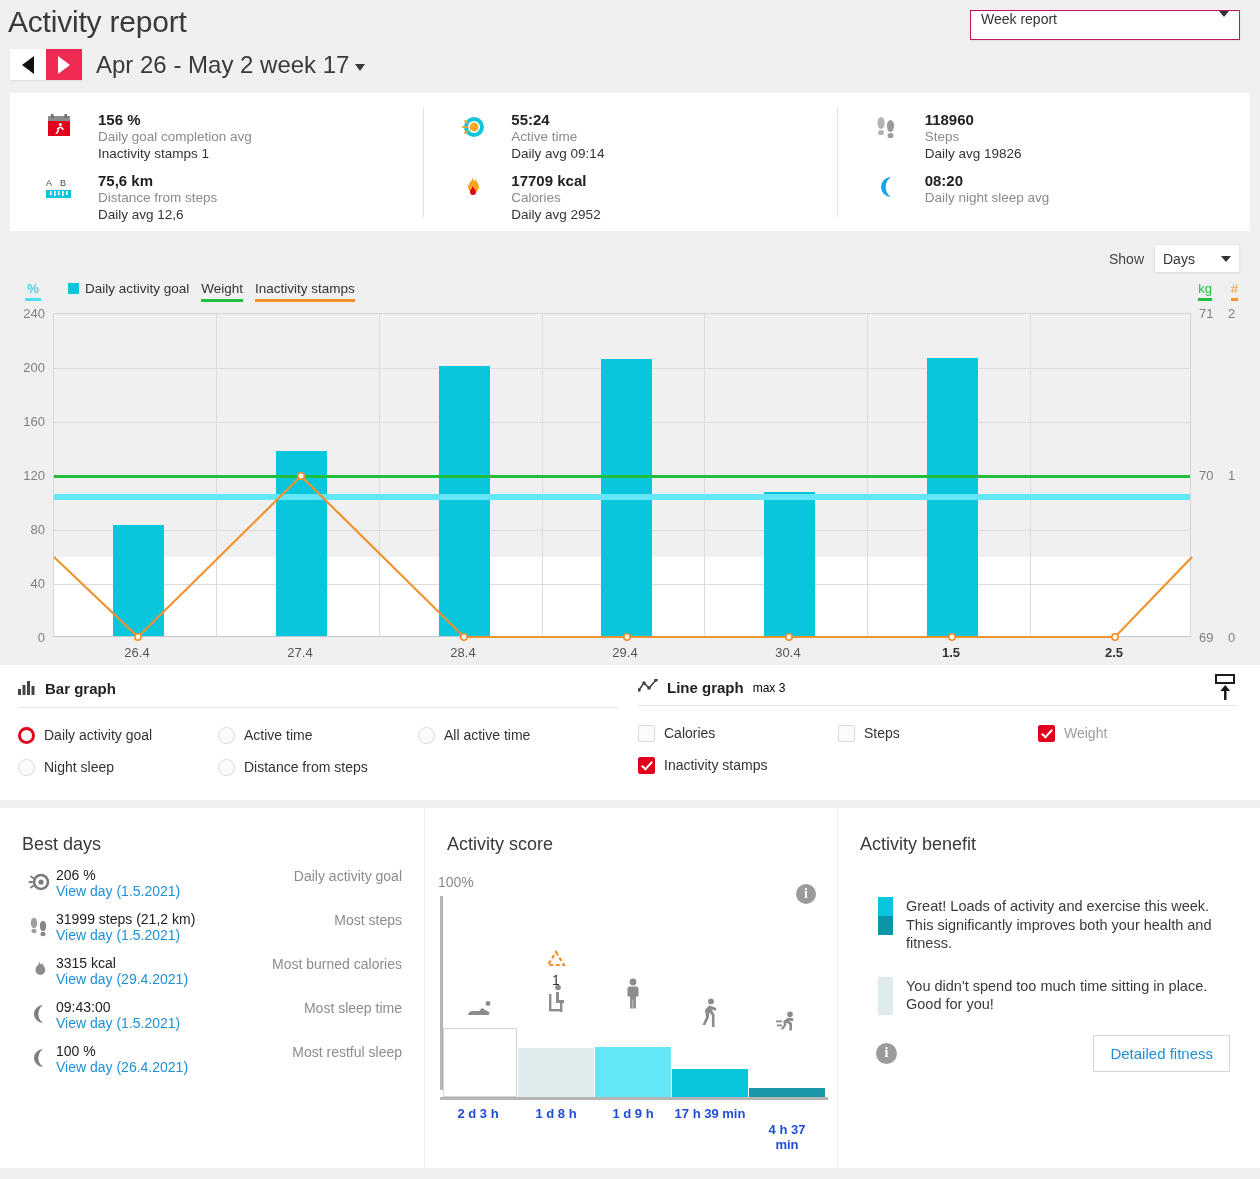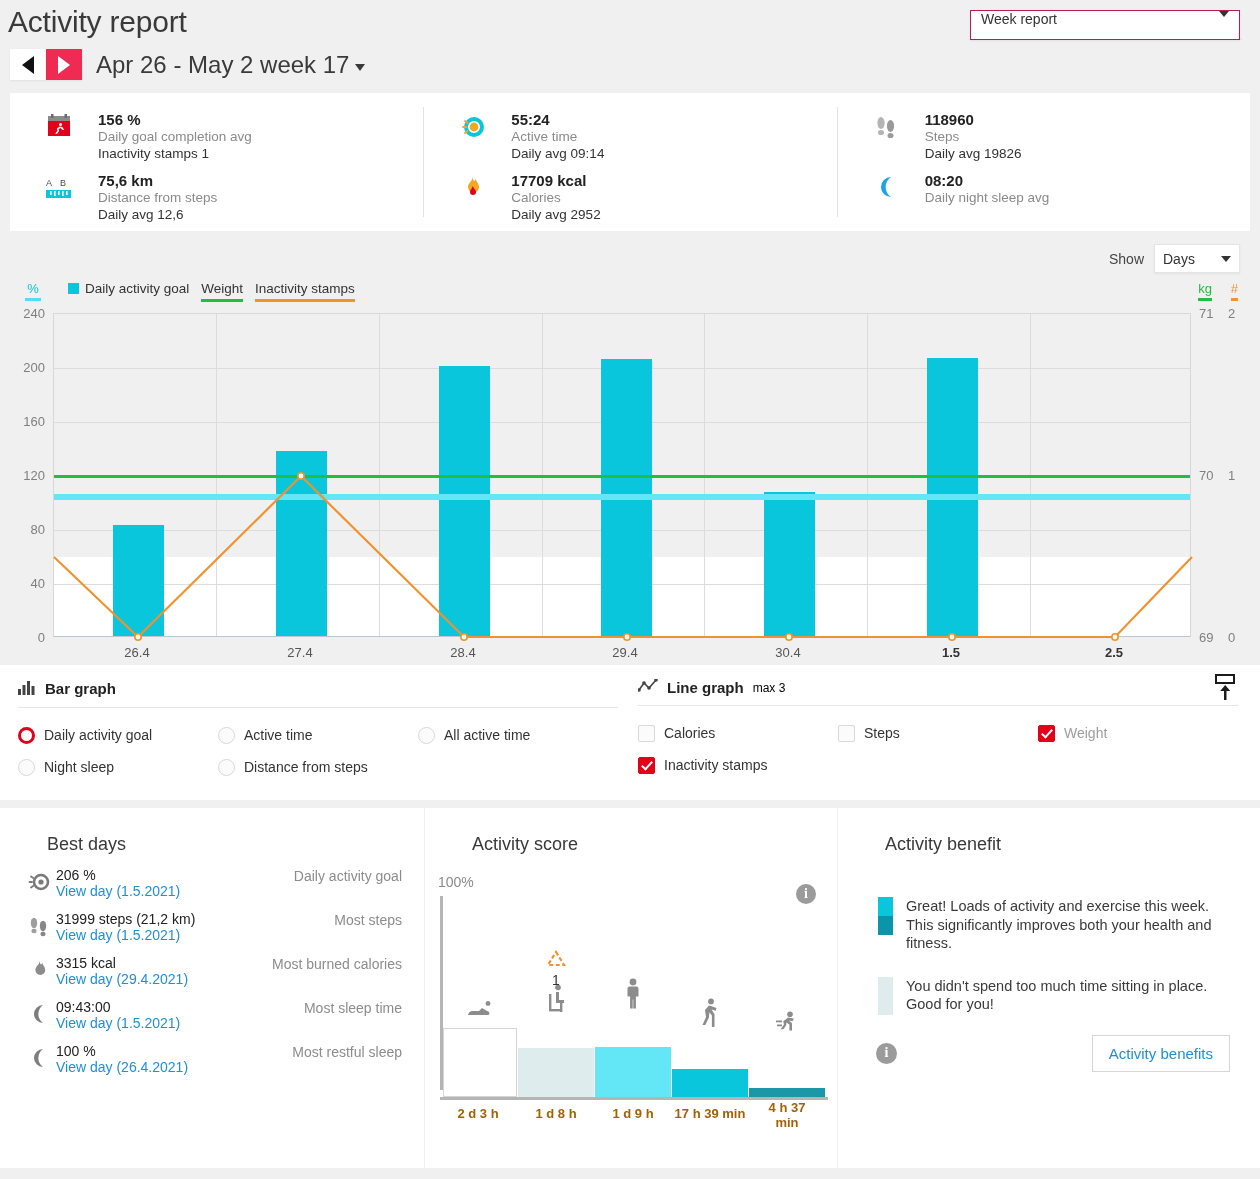--- a/index.html
+++ b/index.html
@@ -137,37 +137,37 @@
   }
   .opt.dim { color:#9d9d9d; }
   .export-ico { position:absolute; right:22px; top:8px; cursor:pointer; }
 
   
   .panels { position:absolute; left:0; top:808px; width:1260px; height:360px; }
   .panel { position:absolute; top:0; background:#fff; height:360px; }
   .p1 { left:0; width:424px; }
   .p2 { left:425px; width:412px; }
   .p3 { left:838px; width:422px; }
-  .p-title { font-size:18px; color:#3a3a3a; padding:26px 0 6px 22px;margin-left:25px; }
+  .p-title { font-size:18px; color:#3a3a3a; padding:26px 0 6px 22px; }
 
   .bd-row { display:flex; align-items:flex-start; padding:6px 22px 6px 22px; }
   .bd-ico { width:34px; flex:none; color:#7a7a7a; display:flex; justify-content:center; padding-top:4px; }
   .bd-mid { flex:1; }
   .bd-val { font-size:14px; color:#222; }
   .bd-link { font-size:14px; color:#1f8fd6; cursor:pointer; }
   .bd-right { font-size:14px; color:#8c8c8c; padding-top:1px; white-space:nowrap; }
 
   
   .as-100 { position:absolute; left:438px; top:874px; font-size:14px; color:#8a8a8a; }
   .as-info { position:absolute; left:796px; top:884px; width:20px;height:20px;border-radius:50%;background:#9b9b9b;color:#fff;font-size:14px;font-weight:bold;display:flex;align-items:center;justify-content:center;font-family:"Liberation Serif",serif; cursor:pointer;}
   .as-plot { position:absolute; left:440px; top:896px; width:388px; height:204px; }
   .as-axis-y { position:absolute; left:0; top:0; width:3px; height:194px; background:#b5b5b5; }
   .as-axis-x { position:absolute; left:0; bottom:0; height:3px; width:388px; background:#b5b5b5; }
   .as-bar { position:absolute; bottom:3px; }
-  .as-lbl { position:absolute; font-size:13px; font-weight:bold; color:#a16207; text-align:center; transform:translateX(-50%); }
+  .as-lbl { position:absolute; font-size:13px; font-weight:bold; color:#1d4ed8; text-align:center; transform:translateX(-50%); }
   .as-ico { position:absolute; transform:translateX(-50%); color:#8c8c8c; }
   .as-badge { position:absolute; transform:translateX(-50%); text-align:center; }
   .as-badge-num { font-size:14px; color:#333; }
 
   
   .ab-row { display:flex; gap:13px; padding:4px 26px 4px 40px; }
   .ab-bar { width:15px; flex:none; }
   .ab-txt { font-size:14.5px; color:#3a3a3a; line-height:1.28; }
   .ab-foot { display:flex; align-items:center; justify-content:space-between; padding:16px 30px 0 38px; }
   .ab-info { width:21px;height:21px;border-radius:50%;background:#9b9b9b;color:#fff;font-size:14px;font-weight:bold;display:flex;align-items:center;justify-content:center;font-family:"Liberation Serif",serif;cursor:pointer;}
@@ -587,21 +587,21 @@
     <div style="height:16px"></div>
     <div class="ab-row">
       <div class="ab-bar">
         <div style="height:38px;background:#dfeced"></div>
       </div>
       <div class="ab-txt">You didn't spend too much time sitting in place. Good for you!</div>
     </div>
 
     <div class="ab-foot">
       <div class="ab-info">i</div>
-      <button class="ab-btn">Activity benefits</button>
+      <button class="ab-btn">Detailed fitness</button>
     </div>
   </div>
 
 </div>
 
 <div class="as-100">100%</div>
 <div class="as-info">i</div>
 
 <div class="as-plot">
   <div class="as-axis-y"></div>
@@ -653,14 +653,14 @@
     <svg width="22" height="18" viewBox="0 0 22 18">
       <path d="M11 2l8 13H3z" fill="none" stroke="#f0922d" stroke-width="2.2" stroke-dasharray="4 2.5"></path>
     </svg>
     <div class="as-badge-num">1</div>
   </div>
 
   <div class="as-lbl" style="left:38px;  top:210px">2 d 3 h</div>
   <div class="as-lbl" style="left:116px; top:210px">1 d 8 h</div>
   <div class="as-lbl" style="left:193px; top:210px">1 d 9 h</div>
   <div class="as-lbl" style="left:270px; top:210px">17 h 39 min</div>
-  <div class="as-lbl" style="left:347px; top:204px">4 h 37 min</div>
+  <div class="as-lbl" style="left:347px; top:226px">4 h 37 min</div>
 </div>
 
 </body></html>

